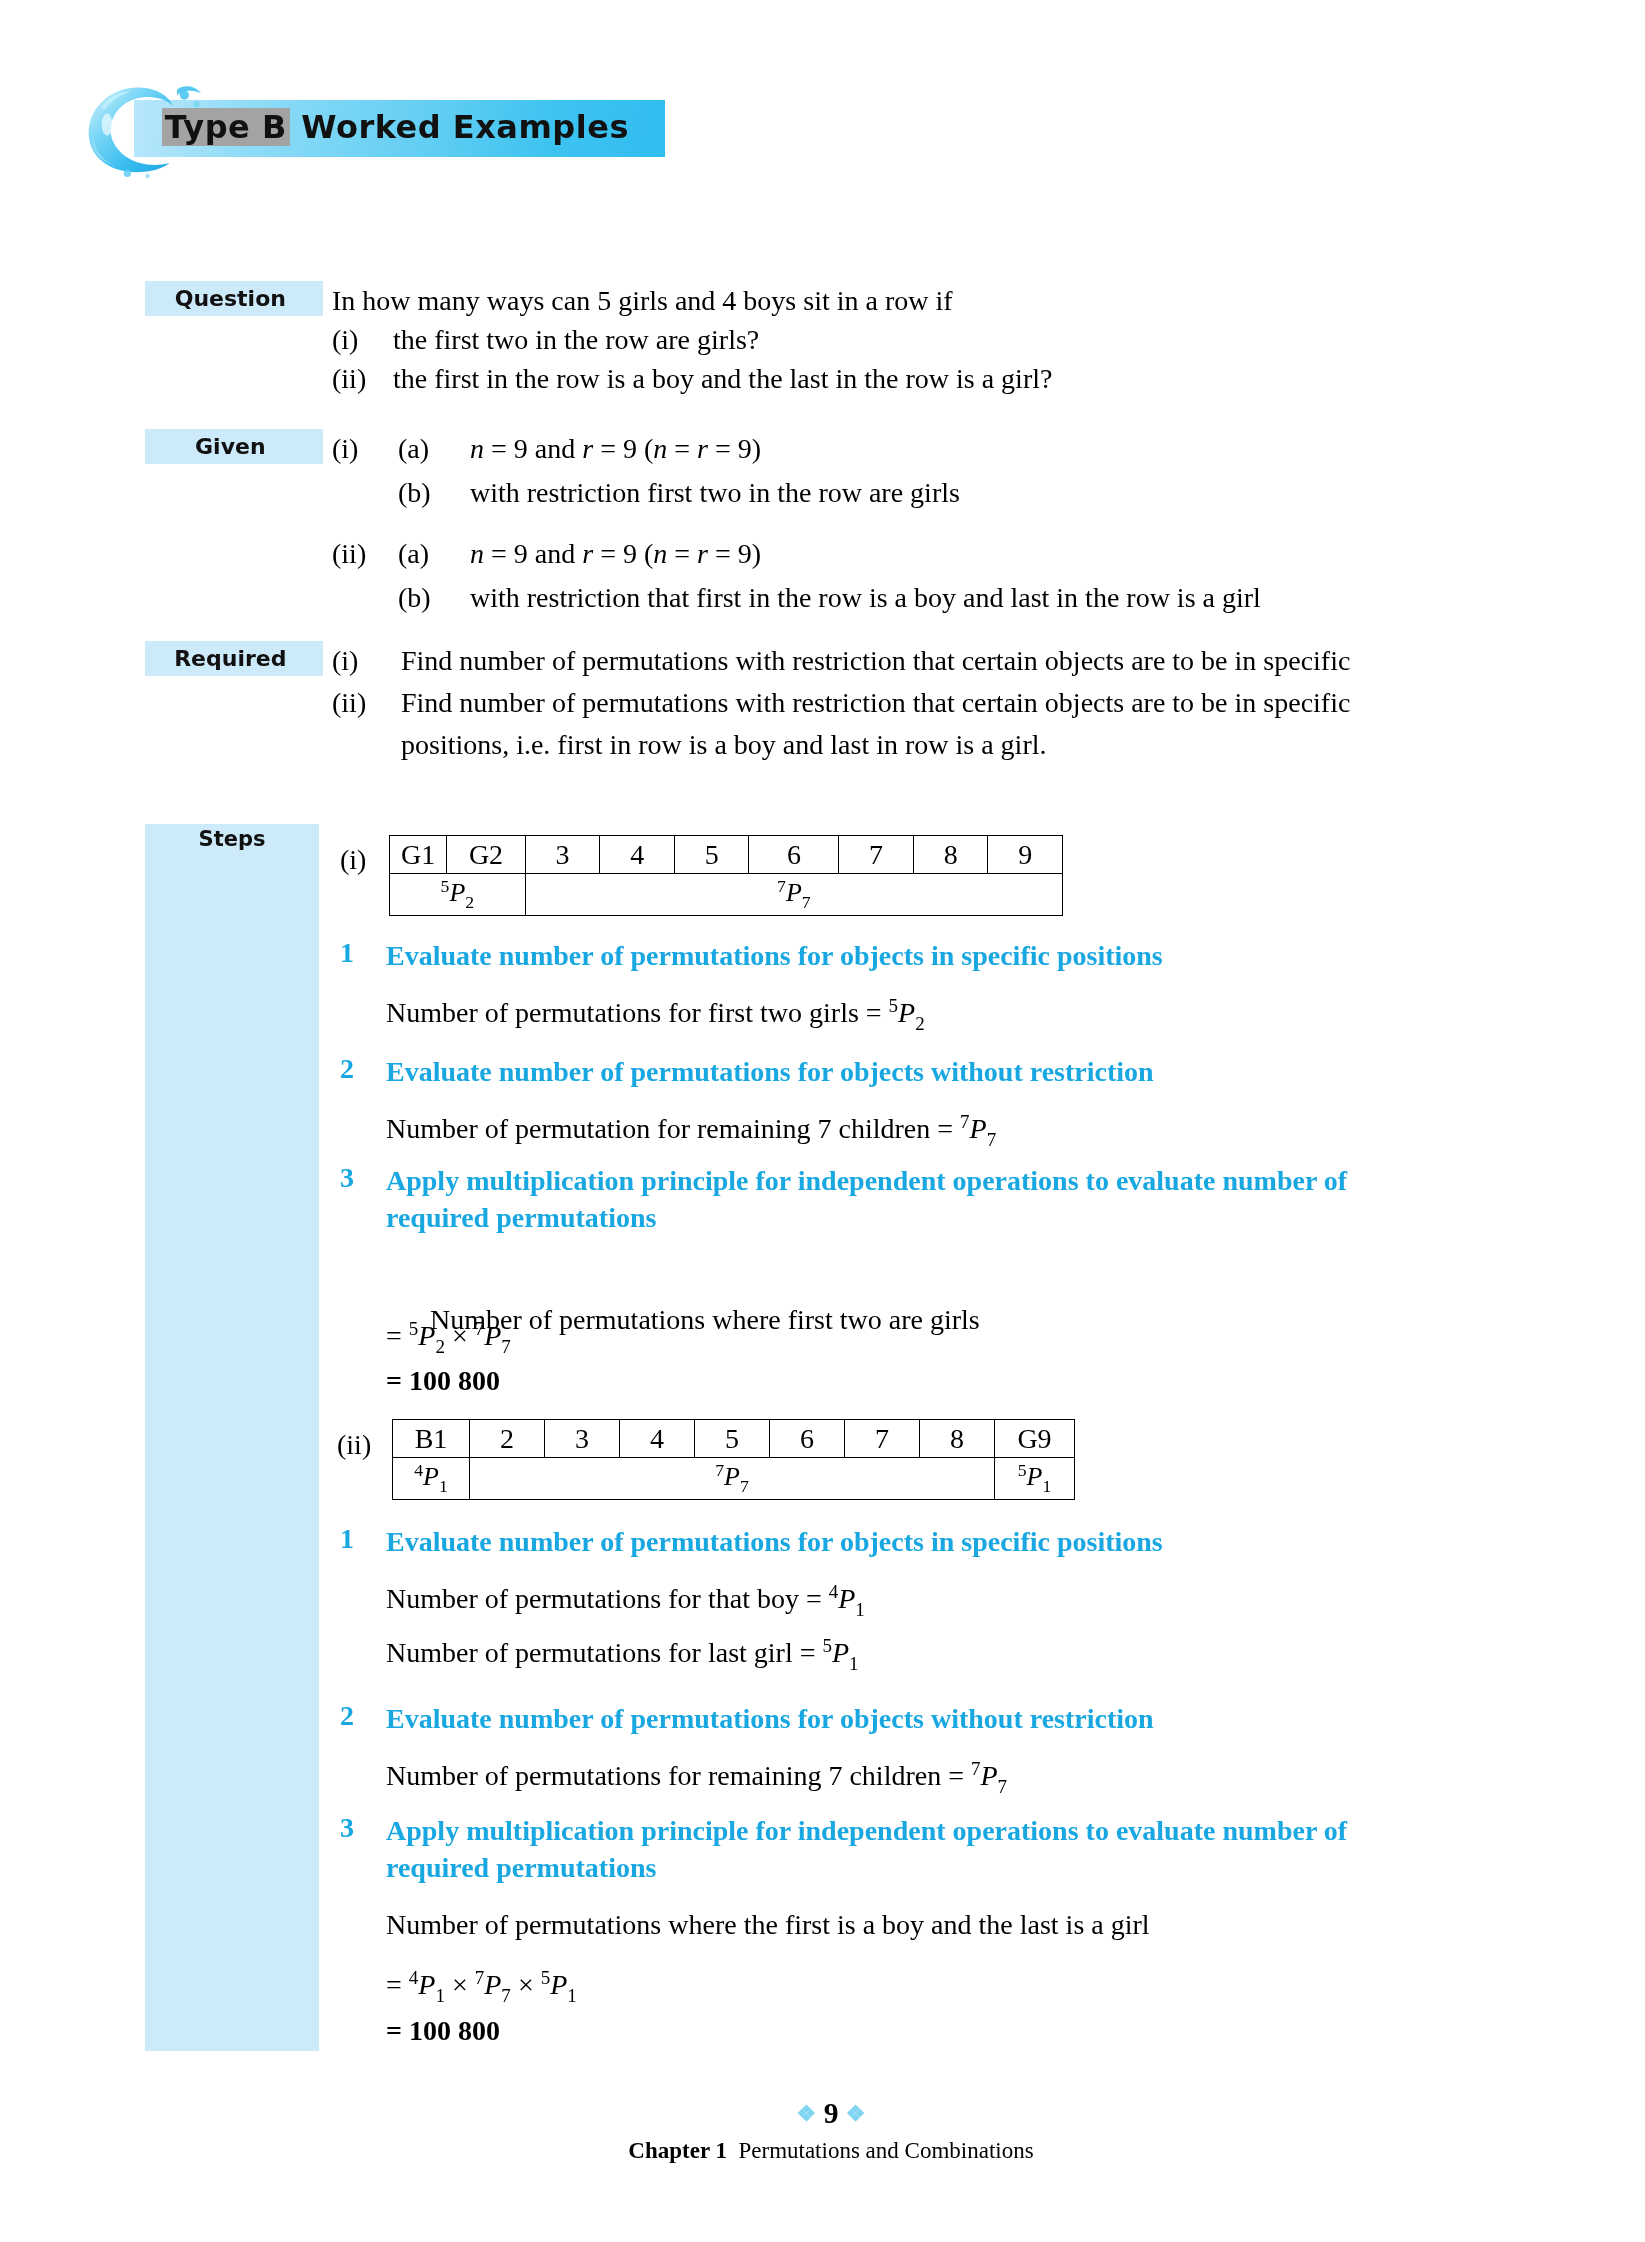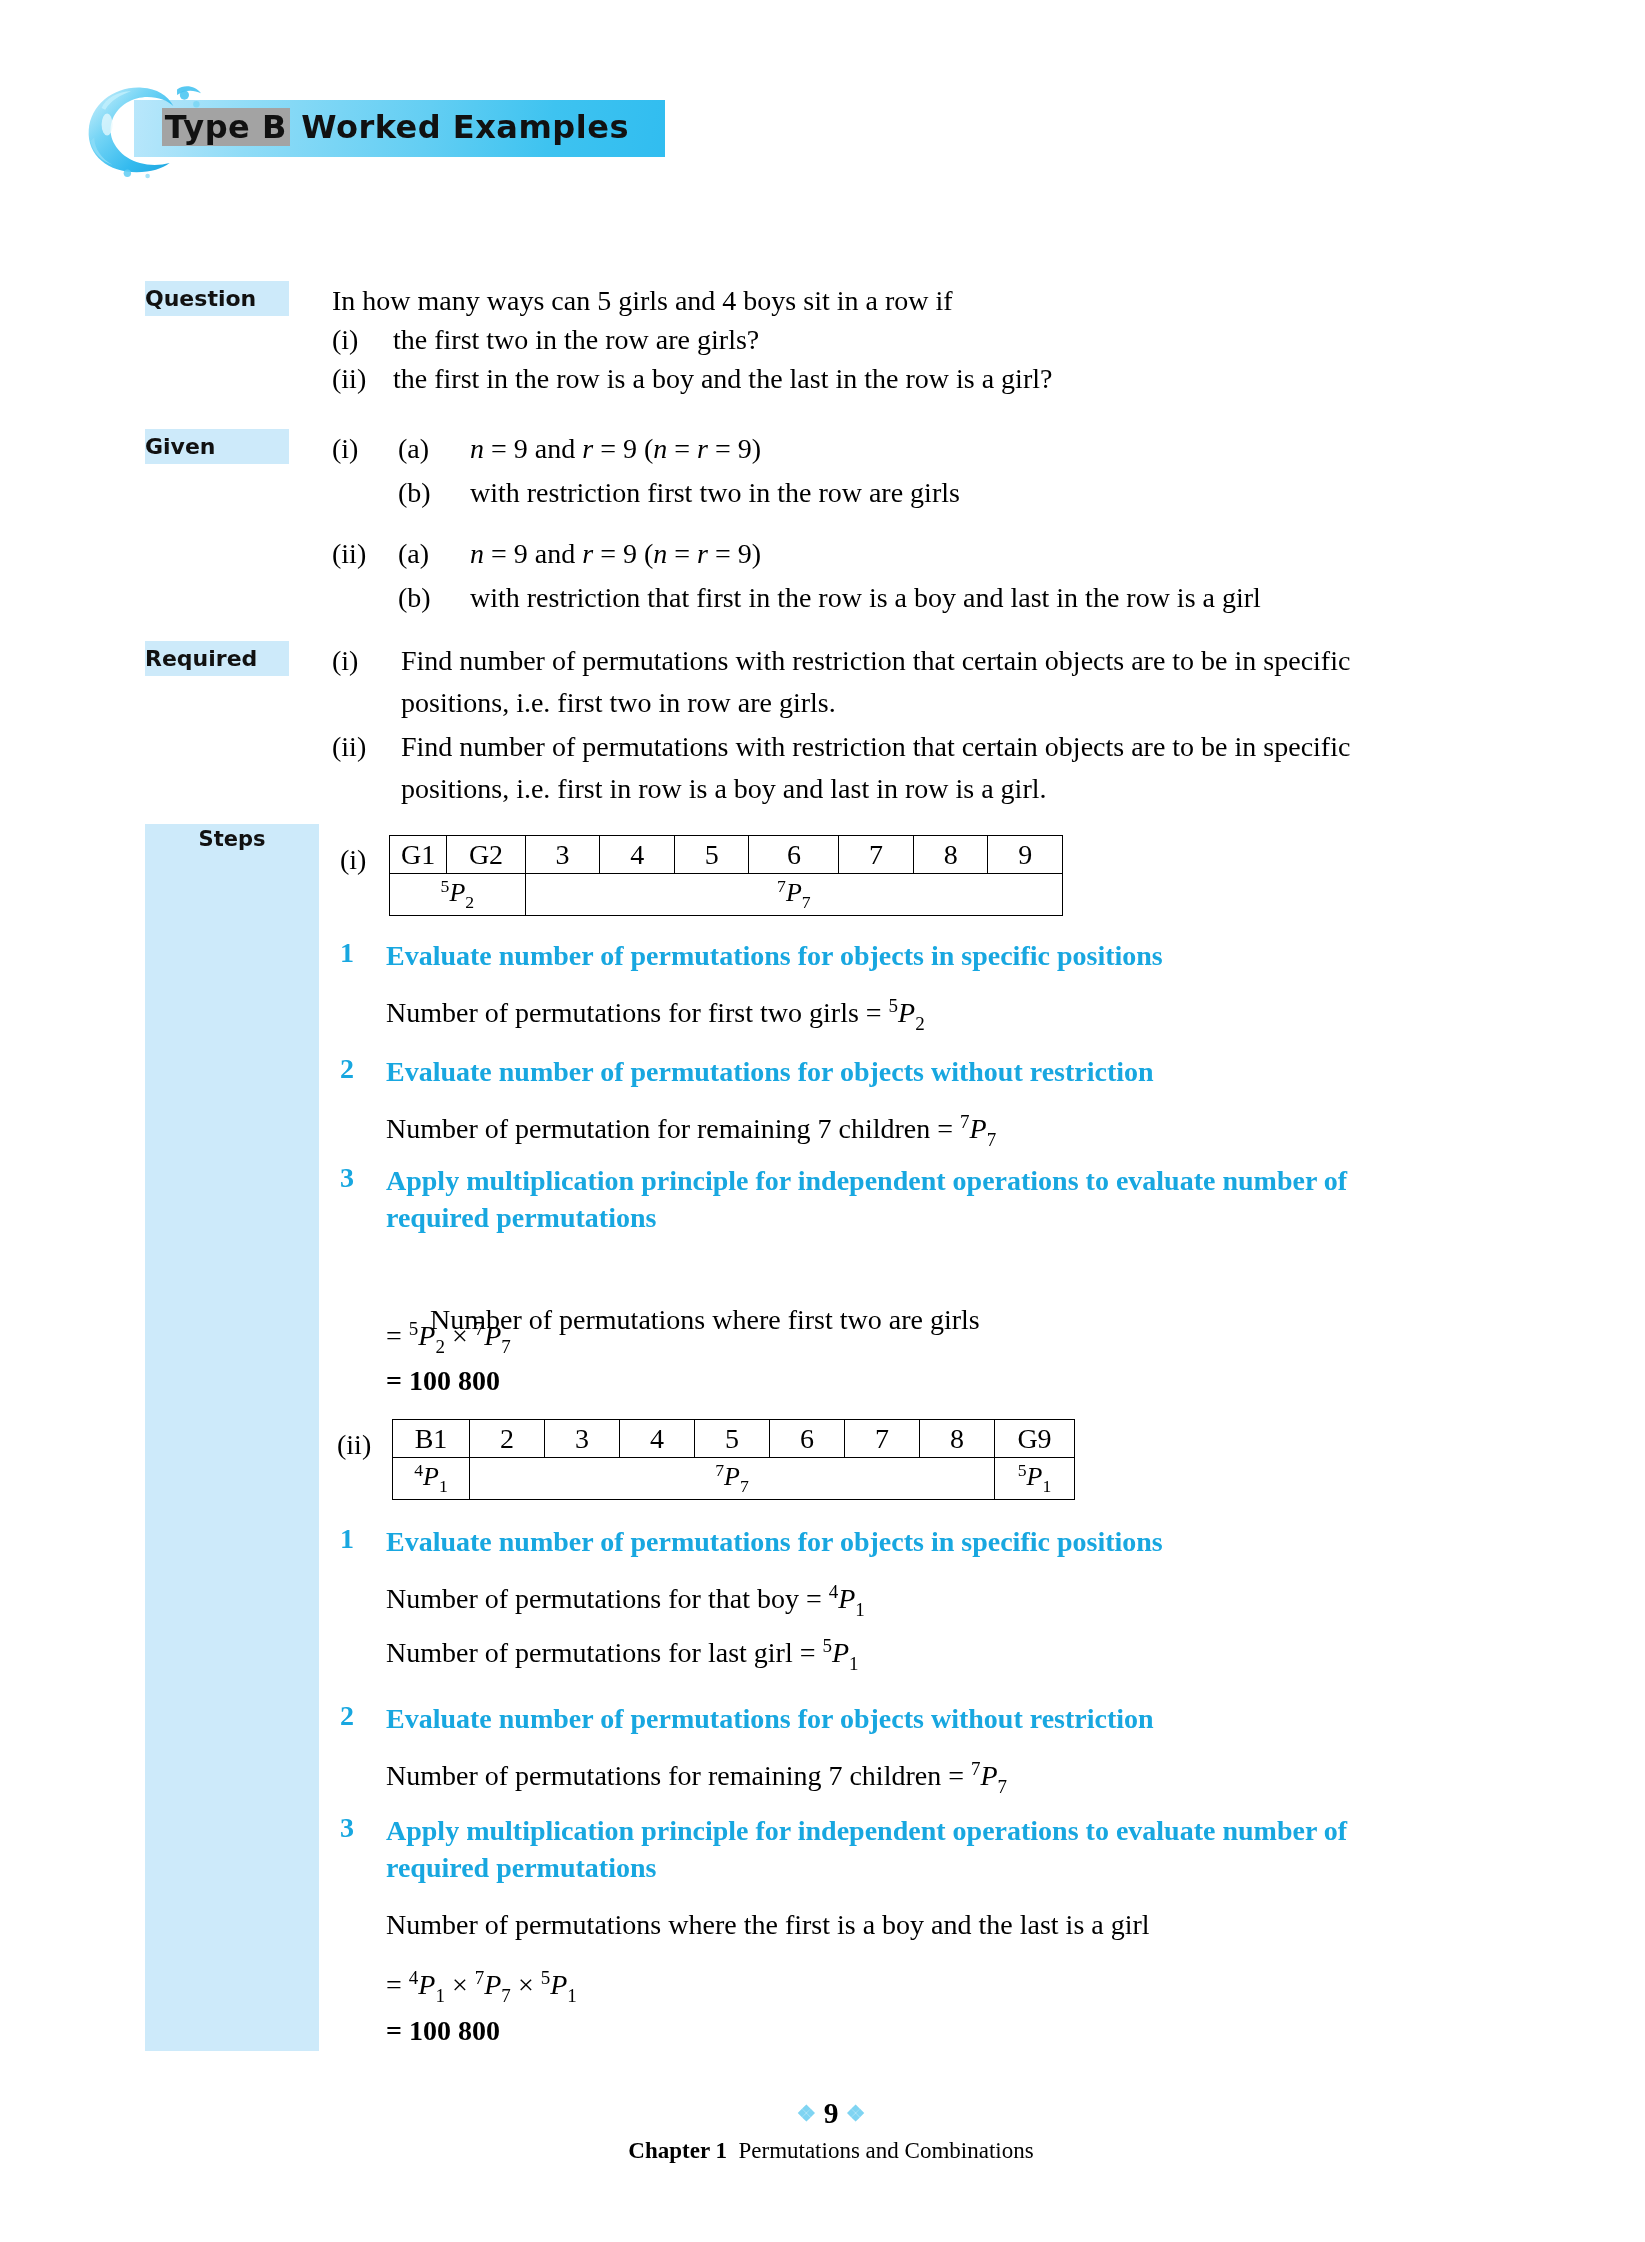--- a/index.html
+++ b/index.html
@@ -84,23 +84,23 @@
     font-size: 29px;
     color: #000000;
   }
   .title-bar .t i { font-style: italic; }
 
   
   .chip {
     position: absolute;
     background: #cdeafa;
     height: 35px;
-    width: 144px;
+    width: 178px;
     left: 145px;
-    text-align: left;
+    text-align: center;
     padding-right: 7.4px;
     box-sizing: border-box;
     font-family: "DejaVu Sans", sans-serif;
     font-weight: bold;
     font-size: 22px;
     color: #111111;
     line-height: 35px;
   }
 
   
@@ -318,23 +318,20 @@
     </div>
   </div>
 
   <div class="chip" style="top:641px;">Required</div>
 
   <div class="body-text" style="left:332px; top:641px; width:1218px;">
     <div class="row" style="height:42px;">
       <span class="marker" style="left:0;">(i)</span>
       <span style="position:absolute;left:69px;">Find number of permutations with restriction that certain objects are to be in specific</span>
     </div>
-    <div class="row" style="height:44px;">
-      <span style="position:absolute;left:69px;">positions, i.e. first two in row are girls.</span>
-    </div>
     <div class="row" style="height:42px;">
       <span class="marker" style="left:0;">(ii)</span>
       <span style="position:absolute;left:69px;">Find number of permutations with restriction that certain objects are to be in specific</span>
     </div>
     <div class="row" style="height:44px;">
       <span style="position:absolute;left:69px;">positions, i.e. first in row is a boy and last in row is a girl.</span>
     </div>
   </div>
 
   <div class="steps-block">

